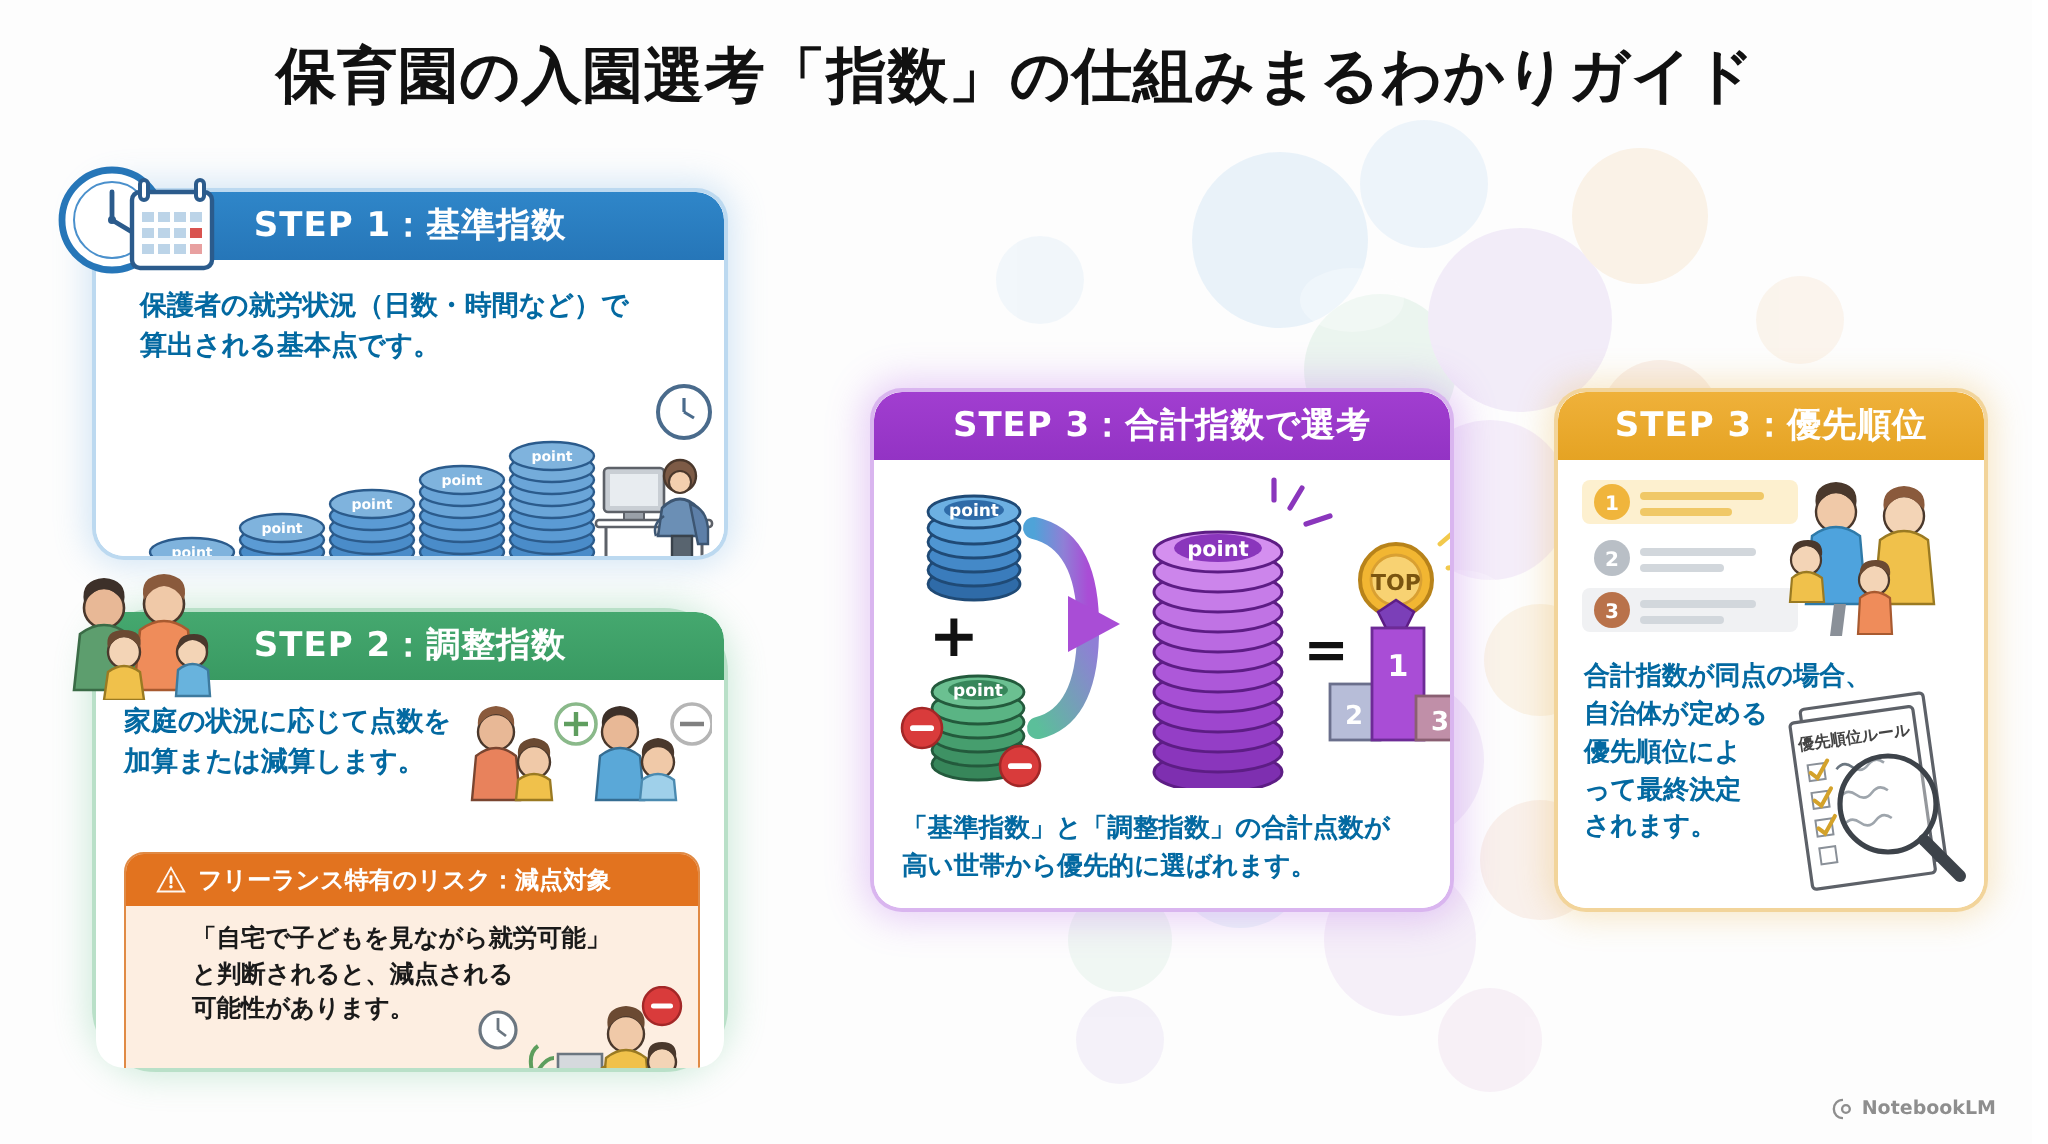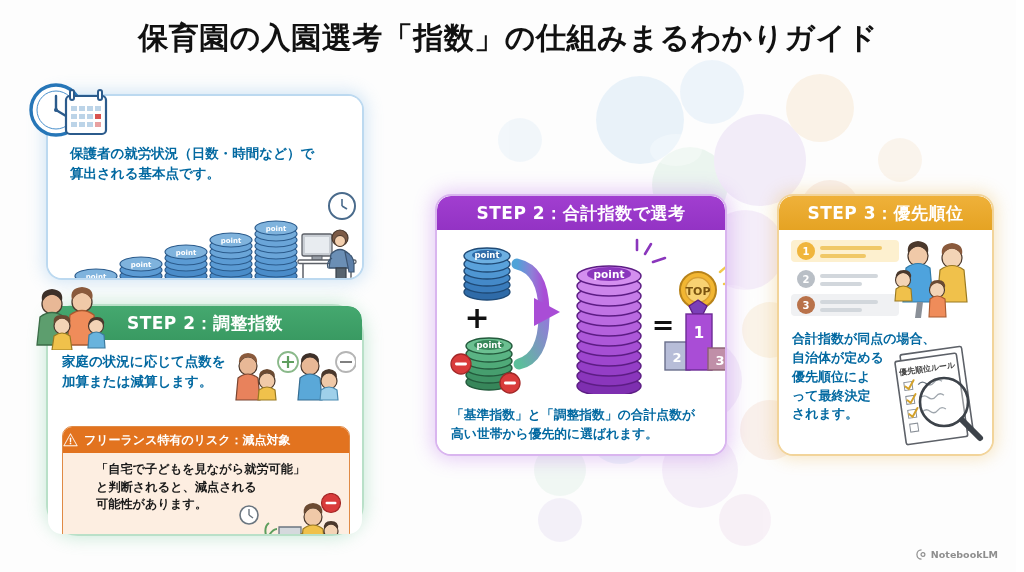--- a/index.html
+++ b/index.html
@@ -48,21 +48,21 @@
   #step3 .card-head{background:linear-gradient(180deg,#a13ed0,#9333c4);}
   
   #step4{left:779px;top:196px;width:213px;height:258px;
     box-shadow:0 0 0 2px #f2d49a, 0 0 16px 5px rgba(235,175,60,.28);}
   #step4 .card-head{background:linear-gradient(180deg,#efb13a,#e5a323);}
 
   
   .warnbox{position:absolute;left:14px;top:86px;width:286px;height:128px;border-radius:10px;
     border:1.5px solid #e08a45;overflow:hidden;background:#fdeee1;}
   .warn-head{height:26px;line-height:26px;background:#e2731f;color:#fff;
-    font-size:12px;font-weight:bold;display:flex;align-items:center;gap:6px;padding-left:0;}
+    font-size:12px;font-weight:bold;display:flex;align-items:center;gap:6px;padding-left:15px;}
   .warn-body{position:relative;height:102px;background:#fdeee1;}
   .warn-text{position:absolute;left:10px;top:8px;font-size:12.2px;font-weight:bold;
     color:#1a1a1a;line-height:1.45;white-space:pre-line;margin-left:23px;}
 
   
   .watermark{position:absolute;right:18px;bottom:12px;display:flex;align-items:center;
     gap:4px;color:#7b7b7b;font-size:9.5px;font-weight:bold;opacity:.85;}
 </style>
 </head>
 <body>
@@ -99,20 +99,21 @@
         <ellipse cx="730" cy="300" rx="24" ry="15" fill="#ffffff"></ellipse>
         <ellipse cx="640" cy="400" rx="22" ry="14" fill="#ffffff"></ellipse>
       </g>
     </svg>
   </div>
 
   <div class="title">保育園の入園選考「指数」の仕組みまるわかりガイド</div>
 
   <div class="card" id="step1">
     <div class="inner">
+      <div class="card-head">STEP 1：基準指数</div>
       <div class="card-body">
         <div class="body-text" style="left:22px;top:14px;">保護者の就労状況（日数・時間など）で
 算出される基本点です。</div>
 
         <svg width="314" height="100" style="position:absolute;left:0;top:62px;">
 
           <g>
             <ellipse cx="48" cy="88" rx="21" ry="7" fill="#3f7fbf" stroke="#2b5b8c" stroke-width="1.2"></ellipse>
             <ellipse cx="48" cy="84" rx="21" ry="7" fill="#7fb3dd" stroke="#2b5b8c" stroke-width="1.2"></ellipse>
             <text x="48" y="86.5" font-size="7" font-weight="bold" fill="#fff" text-anchor="middle" font-family="DejaVu Sans">point</text>
@@ -317,21 +318,21 @@
 
         <circle cx="70" cy="42" r="7.5" fill="#f3d4b6" stroke="#4a382c" stroke-width="1.2"></circle>
         <path d="M63 41 q7 -10 15 0 q1 -8 -7 -8 q-9 0 -8 8z" fill="#4a382c"></path>
         <path d="M63 51 q7 -6 15 0 l1 13 h-17 z" fill="#68b3dd" stroke="#3d7a9e" stroke-width="1.2"></path>
       </g>
     </svg>
   </div>
 
   <div class="card" id="step3">
     <div class="inner">
-      <div class="card-head">STEP 2：合計指数で選考</div>
+      <div class="card-head">STEP 3：合計指数で選考</div>
       <div class="card-body">
 
         <svg width="288" height="158" style="position:absolute;left:0;top:6px;">
 
           <g>
             <ellipse cx="50" cy="56" rx="23" ry="8" fill="#2f6ba8" stroke="#1f4a76" stroke-width="1.4"></ellipse>
             <ellipse cx="50" cy="49" rx="23" ry="8" fill="#3a7cbc" stroke="#1f4a76" stroke-width="1.4"></ellipse>
             <ellipse cx="50" cy="42" rx="23" ry="8" fill="#4489c8" stroke="#1f4a76" stroke-width="1.4"></ellipse>
             <ellipse cx="50" cy="35" rx="23" ry="8" fill="#4f96d2" stroke="#1f4a76" stroke-width="1.4"></ellipse>
             <ellipse cx="50" cy="28" rx="23" ry="8" fill="#5aa2db" stroke="#1f4a76" stroke-width="1.4"></ellipse>

